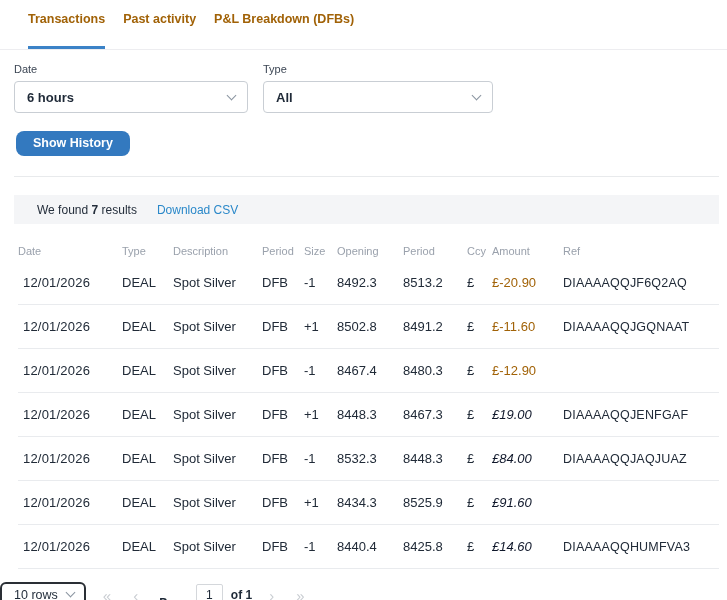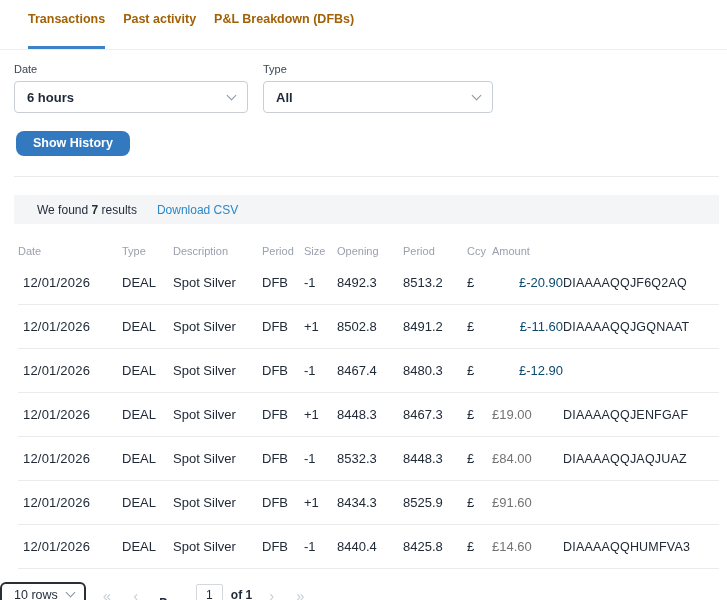--- a/index.html
+++ b/index.html
@@ -43,22 +43,22 @@
   }
   .results-bar b { font-weight:bold; }
   .download-link { color:#2a88c9; margin-left:20px; text-decoration:none; font-size:12px; cursor:pointer; }
   
   .table { margin:0 8px 0 18px; }
   .grid-row { display:grid; grid-template-columns:104px 51px 89px 42px 33px 66px 64px 25px 71px 1fr; align-items:center; }
   .thead { padding:21px 0 4px; font-size:11px; color:#9aa1ac; }
   .trow { height:44px; border-bottom:1px solid #e9ebee; font-size:13px; color:#212b38; }
   .trow .col-date { padding-left:5px; letter-spacing:0.2px; }
   .trow .col-ref { font-size:12.5px; letter-spacing:0.2px; }
-  .cell.neg { color:#0c4a6e;text-align:right; }
-  .cell.pos { color:#737373; }
+  .cell.neg { color:#a16207; }
+  .cell.pos { color:#0f172a;font-style:italic; }
   
   .pagination { display:flex; align-items:center; padding:11px 10px 0 0; }
   .rows-select {
     display:flex; align-items:center; gap:9px; border:2px solid #2a2f35; border-radius:6px;
     padding:4px 10px 5px 12px; font-size:12.5px; color:#1e2937; cursor:pointer; background:#fff;
   }
   .rows-select .chev { border-color:#8a94a0; }
   .pg-arrow { font-size:15px; color:#c9cdd2; margin:0 11px; cursor:default; user-select:none; }
   .pg-arrow.first { margin-left:17px; }
   .pg-label { font-size:12px; font-weight:bold; color:#1e2937; margin:16px 8px 0 10px; }
@@ -109,20 +109,21 @@
     <div class="grid-row thead">
         <div class="hcell col-date">Date</div>
         <div class="hcell col-type">Type</div>
         <div class="hcell col-description">Description</div>
         <div class="hcell col-period">Period</div>
         <div class="hcell col-size">Size</div>
         <div class="hcell col-opening">Opening</div>
         <div class="hcell col-closing">Period</div>
         <div class="hcell col-ccy">Ccy</div>
         <div class="hcell col-amount">Amount</div>
+        <div class="hcell col-ref">Ref</div>
       </div>
     <div>
         <div class="grid-row trow">
           <div class="cell col-date">12/01/2026</div>
           <div class="cell col-type">DEAL</div>
           <div class="cell col-description">Spot Silver</div>
           <div class="cell col-period">DFB</div>
           <div class="cell col-size">-1</div>
           <div class="cell col-opening">8492.3</div>
           <div class="cell col-closing">8513.2</div>

